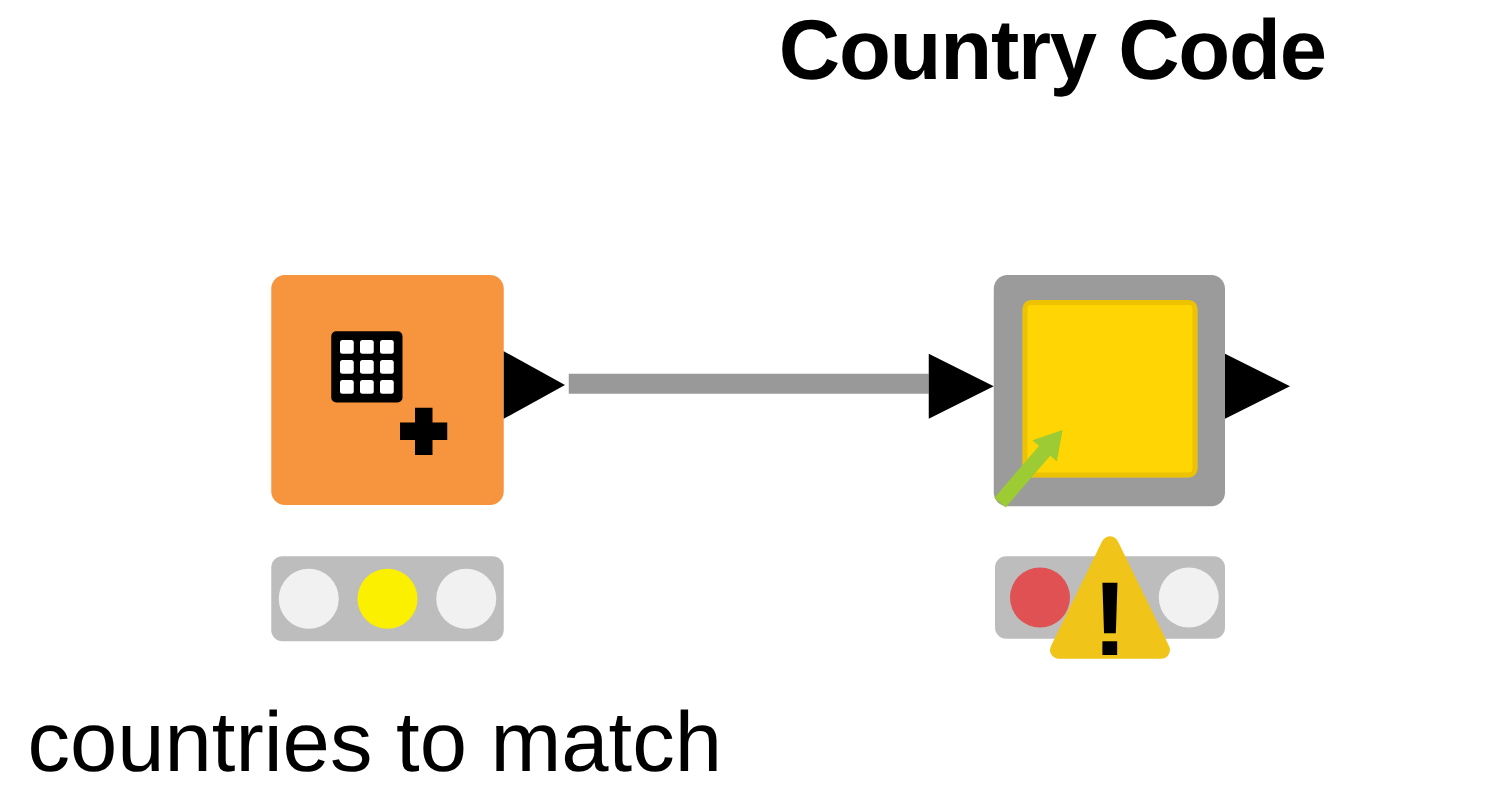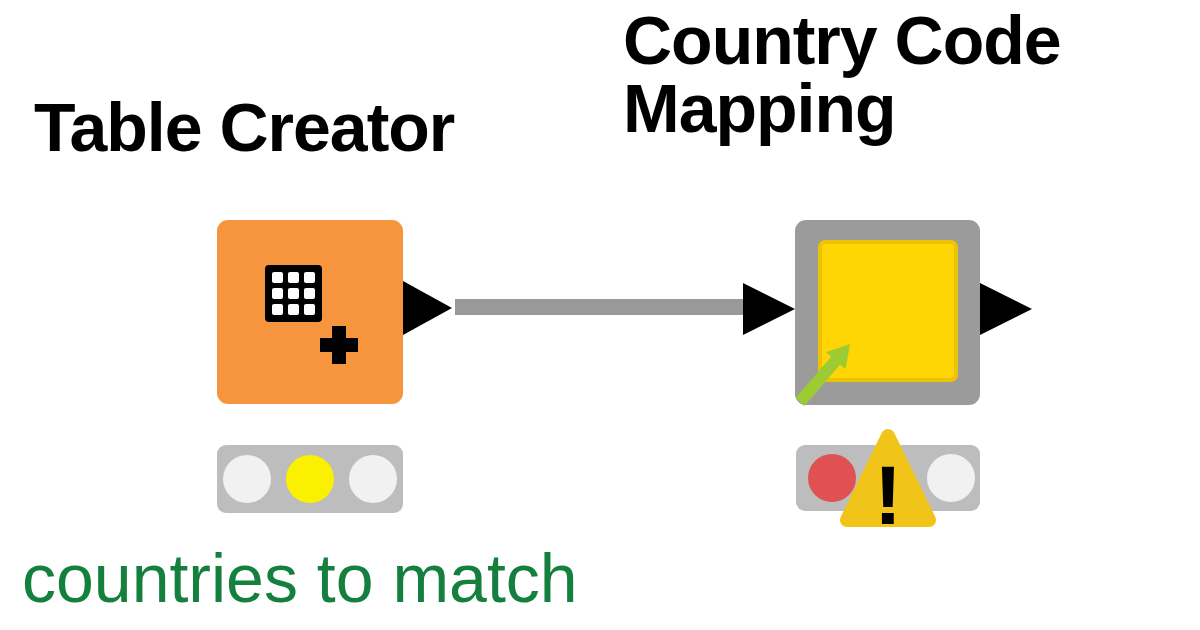--- a/index.html
+++ b/index.html
@@ -83,25 +83,23 @@
     font-family: "Liberation Sans", sans-serif;
     font-weight: 700;
     font-size: 84px;
   }
 </style>
 </head>
 <body>
 
 <div class="canvas" style="background-color: rgb(255, 255, 255);">
 
-  <div class="title t1" style="color: rgb(0, 0, 0);">Table Creator</div>
 
   <div class="title t2" style="color: rgb(0, 0, 0);">
     <div>Country Code</div>
-    <div>Mapping</div>
   </div>
 
   <div class="node node1" style="background-color: rgb(247, 148, 62);">
     <div class="grid-icon">
       <i></i>
         <i></i>
         <i></i>
         <i></i>
         <i></i>
         <i></i>
@@ -122,21 +120,21 @@
     <div class="light" style="background-color: rgb(241, 241, 241);"></div>
     <div class="light" style="background-color: rgb(251, 240, 0);"></div>
     <div class="light" style="background-color: rgb(241, 241, 241);"></div>
   </div>
 
   <div class="traffic tl2" style="background-color: rgb(189, 189, 189);">
     <div class="light l-red" style="background-color: rgb(223, 81, 82);"></div>
     <div class="light l-off2" style="background-color: rgb(241, 241, 241);"></div>
   </div>
 
-  <div class="caption" style="color: #15803d;">countries to match</div>
+  <div class="caption" style="color: #000000; margin-top: 16px;">countries to match</div>
 
   <svg class="overlay" width="1200" height="630" viewBox="0 0 1200 630">
     <polygon points="403,281 452,308 403,335" fill="#000000"></polygon>
     <rect x="455" y="299" width="288" height="16" fill="#999999"></rect>
     <polygon points="743,283 795,309 743,335" fill="#000000"></polygon>
     <polygon points="980,283 1032,309 980,335" fill="#000000"></polygon>
     <polygon points="804.5,405.9 840.2,364.6 845.5,369.2 850,344 825.9,352.2 831.2,356.8 795.5,398.1" fill="#9CCB33"></polygon>
     <polygon points="888,436 847,520 929,520" stroke-width="14" stroke-linejoin="round" fill="#F0C419" stroke="#F0C419"></polygon>
     <text class="warn-text" x="888" y="524" text-anchor="middle" fill="#000000">!</text>
   </svg>

